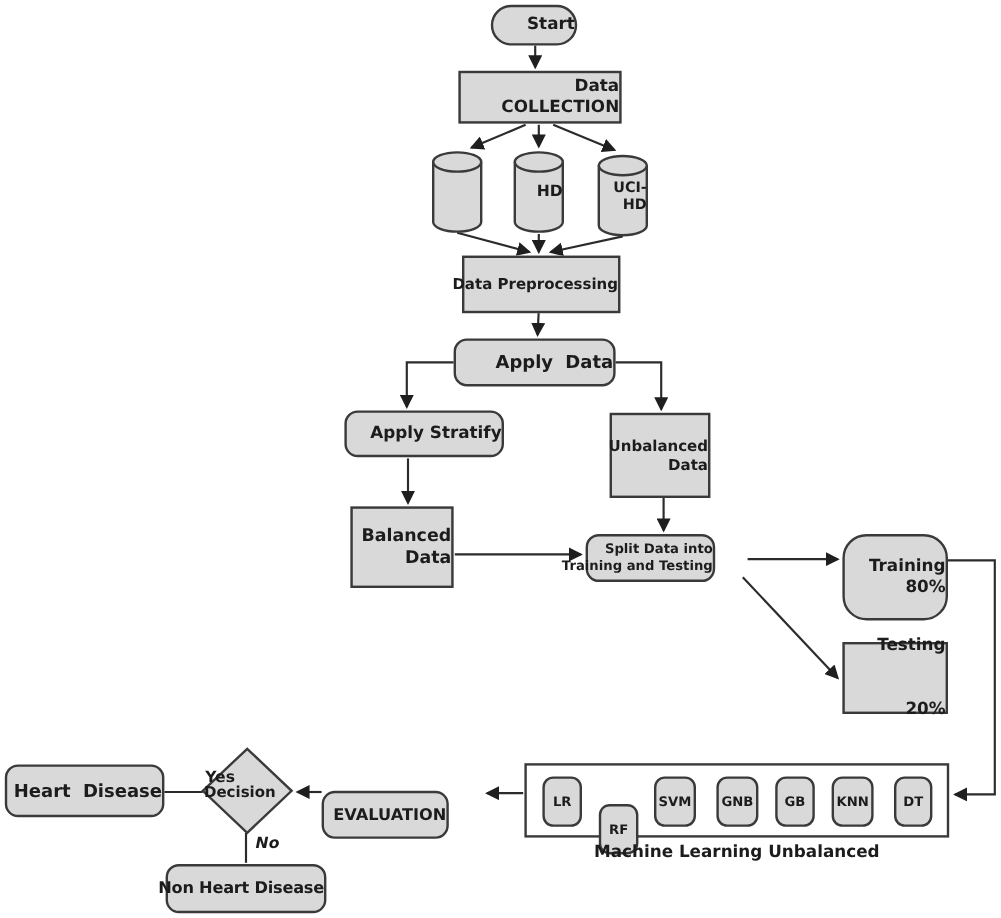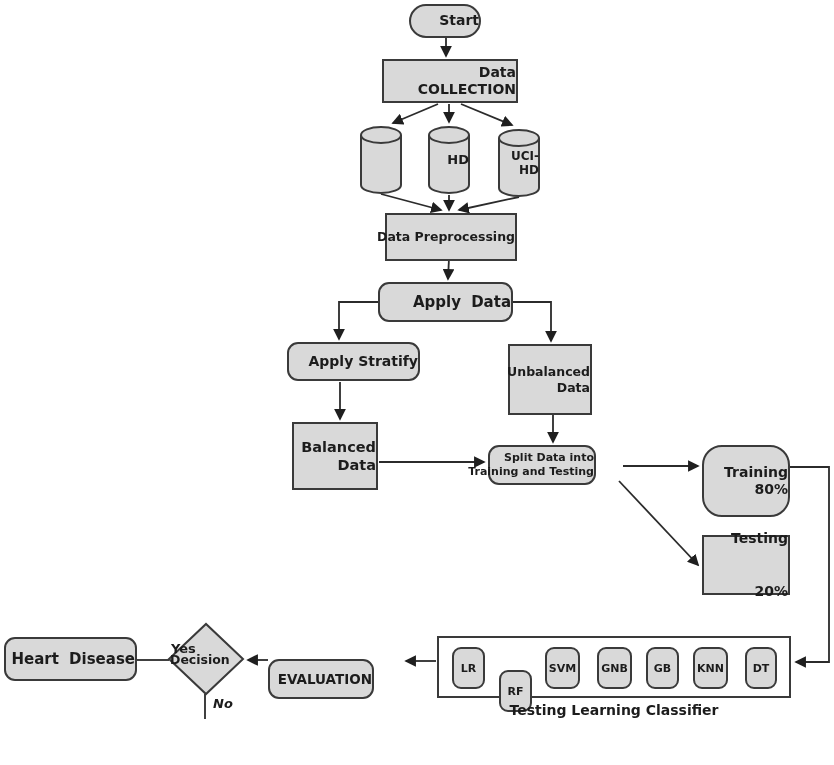--- a/index.html
+++ b/index.html
@@ -169,29 +169,32 @@
   </div>
   <div class="chip" style="left:646px;top:647px;width:33px;height:42px;">
     <span>GB</span>
   </div>
   <div class="chip" style="left:693px;top:647px;width:35px;height:42px;">
     <span>KNN</span>
   </div>
   <div class="chip" style="left:745px;top:647px;width:32px;height:42px;">
     <span>DT</span>
   </div>
-  <div class="lbl" style="left:479px;top:702px;width:270px;text-align:center;font-size:14px;">Testing Learning Classifier</div>
+  <div class="lbl" style="left:479px;top:702px;width:270px;text-align:center;font-size:14px;">Machine Learning Unbalanced</div>
 
   <div class="node rounded" style="left:268px;top:643px;width:106px;height:40px;font-size:13.5px;margin-top:16px;">
     <span>EVALUATION</span>
   </div>
 
   <div class="lbl" style="left:170px;top:652px;width:73px;font-size:12.5px;">Decision</div>
 
   <div class="node rounded ws" style="left:4px;top:637px;width:133px;height:44px;font-size:15px;">
     <span>Heart Disease</span>
   </div>
 
+  <div class="node rounded" style="left:138px;top:720px;width:134px;height:41px;font-size:13.5px;letter-spacing:-0.2px;">
+    <span>Non Heart Disease</span>
+  </div>
 
   <div class="lbl" style="left:144px;top:641px;font-size:13px;margin-left:27px;">Yes</div>
   <div class="lbl" style="left:213px;top:696px;font-size:13px;font-style:italic;">No</div>
 
 </div>
 
 </body></html>

